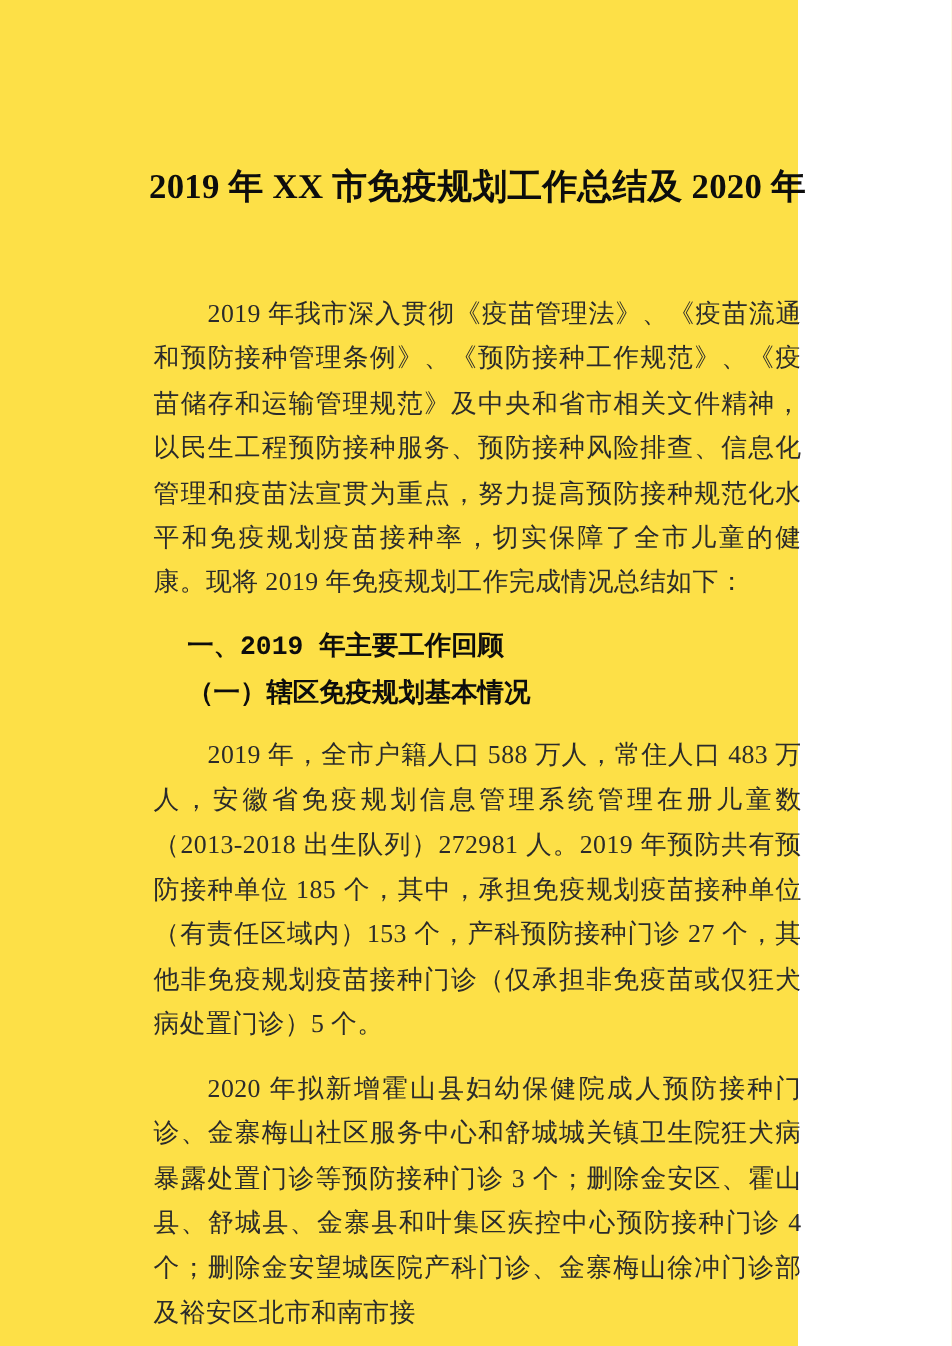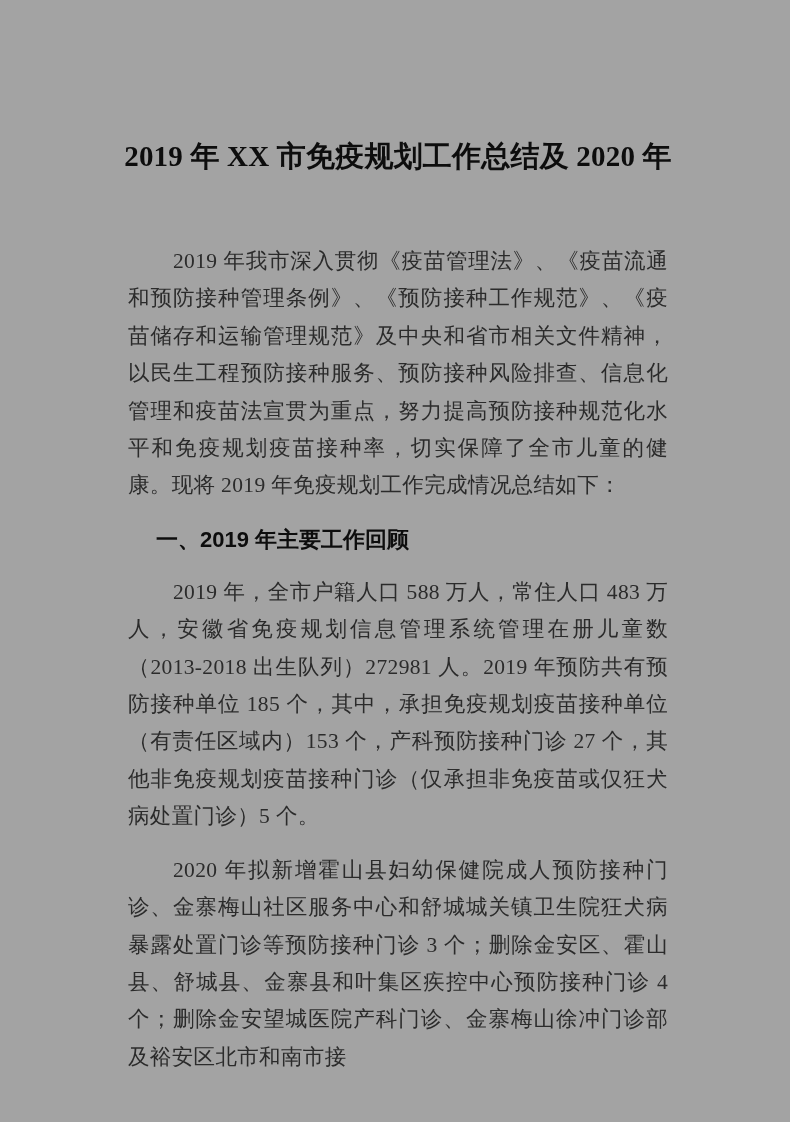--- a/index.html
+++ b/index.html
@@ -11,24 +11,24 @@
     width: 793px;
     height: 1122px;
     overflow: hidden;
     font-family: "Liberation Serif", "DejaVu Serif", serif;
     color: #1a1a1a;
     -webkit-font-smoothing: antialiased;
   }
 
   .page {
     position: relative;
-    width: 790px;
+    width: 665px;
     height: 1122px;
     box-sizing: border-box;
-    background: #a3a3a3;
+    background: #fde047;
   }
 
   .content {
     position: absolute;
     left: 112px;
     top: 0;
     width: 572px;
   }
 
   
@@ -40,21 +40,21 @@
     font-weight: bold;
     line-height: 41px;
     text-align: center;
     letter-spacing: 0.2px;
     color: #0d0d0d;
   }
 
   
   .h1-cn {
     margin: 0;
-    font-family: Liberation Sans, sans-serif;
+    font-family: Liberation Mono, monospace;
     font-size: 22px;
     font-weight: bold;
     line-height: 37px;
     text-indent: 44px;
     color: #0d0d0d;
     letter-spacing: 0px;
   }
 
   .h2-cn {
     margin: 0;
@@ -92,19 +92,20 @@
       <span>2019 年 XX 市免疫规划工作总结及 2020 年</span>
       <br>
     </h1>
 
     <div class="spacer-title-body"></div>
 
     <p class="para">2019 年我市深入贯彻《疫苗管理法》、《疫苗流通和预防接种管理条例》、《预防接种工作规范》、《疫苗储存和运输管理规范》及中央和省市相关文件精神，以民生工程预防接种服务、预防接种风险排查、信息化管理和疫苗法宣贯为重点，努力提高预防接种规范化水平和免疫规划疫苗接种率，切实保障了全市儿童的健康。现将 2019 年免疫规划工作完成情况总结如下：</p>
 
     <h2 class="h1-cn">一、2019 年主要工作回顾</h2>
 
+    <h3 class="h2-cn">（一）辖区免疫规划基本情况</h3>
 
     <p class="para">2019 年，全市户籍人口 588 万人，常住人口 483 万人，安徽省免疫规划信息管理系统管理在册儿童数（2013-2018 出生队列）272981 人。2019 年预防共有预防接种单位 185 个，其中，承担免疫规划疫苗接种单位（有责任区域内）153 个，产科预防接种门诊 27 个，其他非免疫规划疫苗接种门诊（仅承担非免疫苗或仅狂犬病处置门诊）5 个。</p>
 
     <p class="para">2020 年拟新增霍山县妇幼保健院成人预防接种门诊、金寨梅山社区服务中心和舒城城关镇卫生院狂犬病暴露处置门诊等预防接种门诊 3 个；删除金安区、霍山县、舒城县、金寨县和叶集区疾控中心预防接种门诊 4 个；删除金安望城医院产科门诊、金寨梅山徐冲门诊部及裕安区北市和南市接</p>
 
   </div>
 </div>
 
 </body></html>

